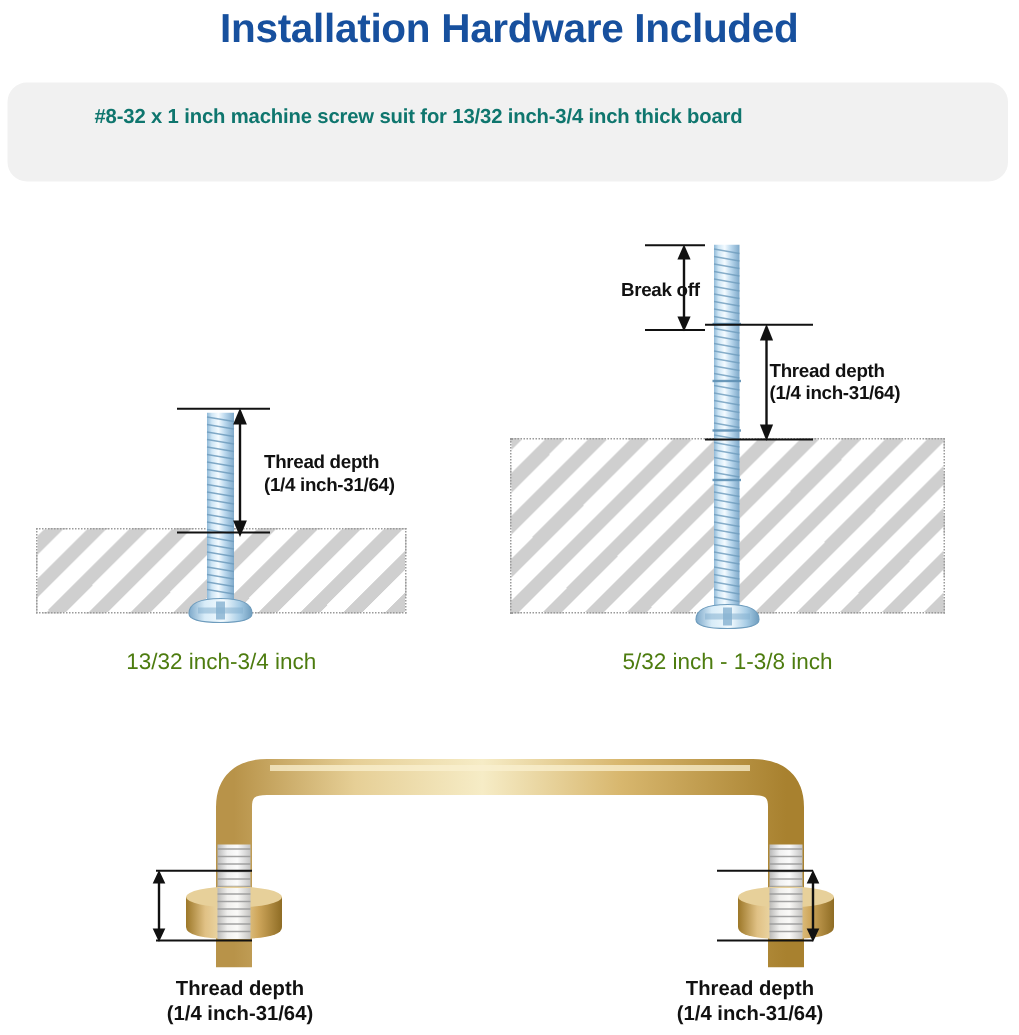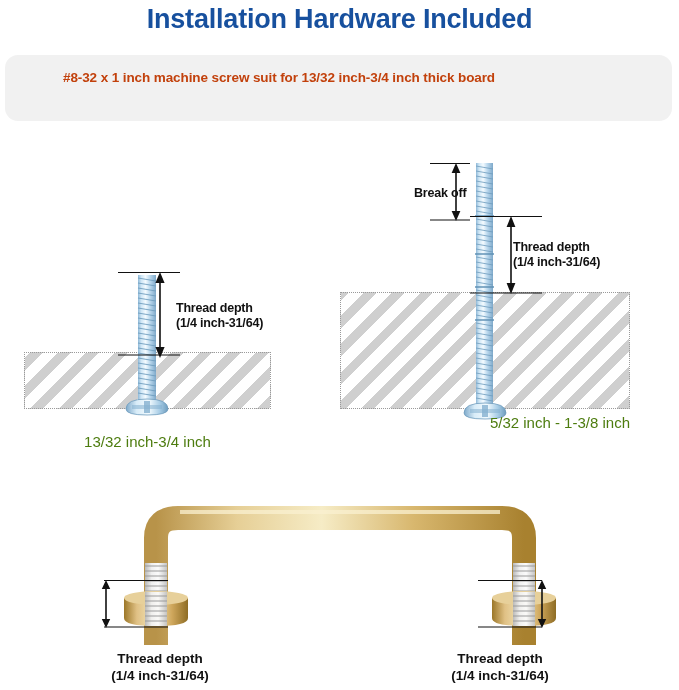--- a/index.html
+++ b/index.html
@@ -48,21 +48,21 @@
     height: 66px;
     background: #f1f1f1;
     border-radius: 13px;
     box-sizing: border-box;
   }
   .spec-line {
     position: absolute;
     left: 58px;
     font-size: 13.5px;
     font-weight: bold;
-    color: #c2410c;
+    color: #0f766e;
     letter-spacing: -0.1px;
     white-space: nowrap;
   }
   #spec-line-1 { top: 15px; }
   #spec-line-2 { top: 38px; }
 
   
   .board {
     position: absolute;
     border: 1px dotted #9a9a9a;
@@ -308,21 +308,21 @@
     <svg style="position:absolute; left:470px; top:214px;" width="75" height="82" viewBox="0 0 75 82">
       <line x1="0" y1="2.5" x2="72" y2="2.5" stroke="#111" stroke-width="1.2"></line>
       <line x1="0" y1="79" x2="72" y2="79" stroke="#111" stroke-width="1.2"></line>
     </svg>
 
     <div class="dim-label" style="left:513px; top:240px;">
       <div>Thread depth</div>
       <div>(1/4 inch-31/64)</div>
     </div>
 
-    <div class="caption" style="left:340px; top:414px; width:290px;text-align:right;">5/32 inch - 1-3/8 inch</div>
+    <div class="caption" style="left:340px; top:433px; width:290px;">5/32 inch - 1-3/8 inch</div>
   </div>
 
   <svg id="handle-svg" width="560" height="145" viewBox="0 0 560 145">
     <defs>
       <linearGradient id="barV" x1="0" y1="0" x2="0" y2="1">
         <stop offset="0%" stop-color="#b89349"></stop>
         <stop offset="22%" stop-color="#e6cf96"></stop>
         <stop offset="45%" stop-color="#f6ecc6"></stop>
         <stop offset="70%" stop-color="#d8b76e"></stop>
         <stop offset="100%" stop-color="#a8812f"></stop>

